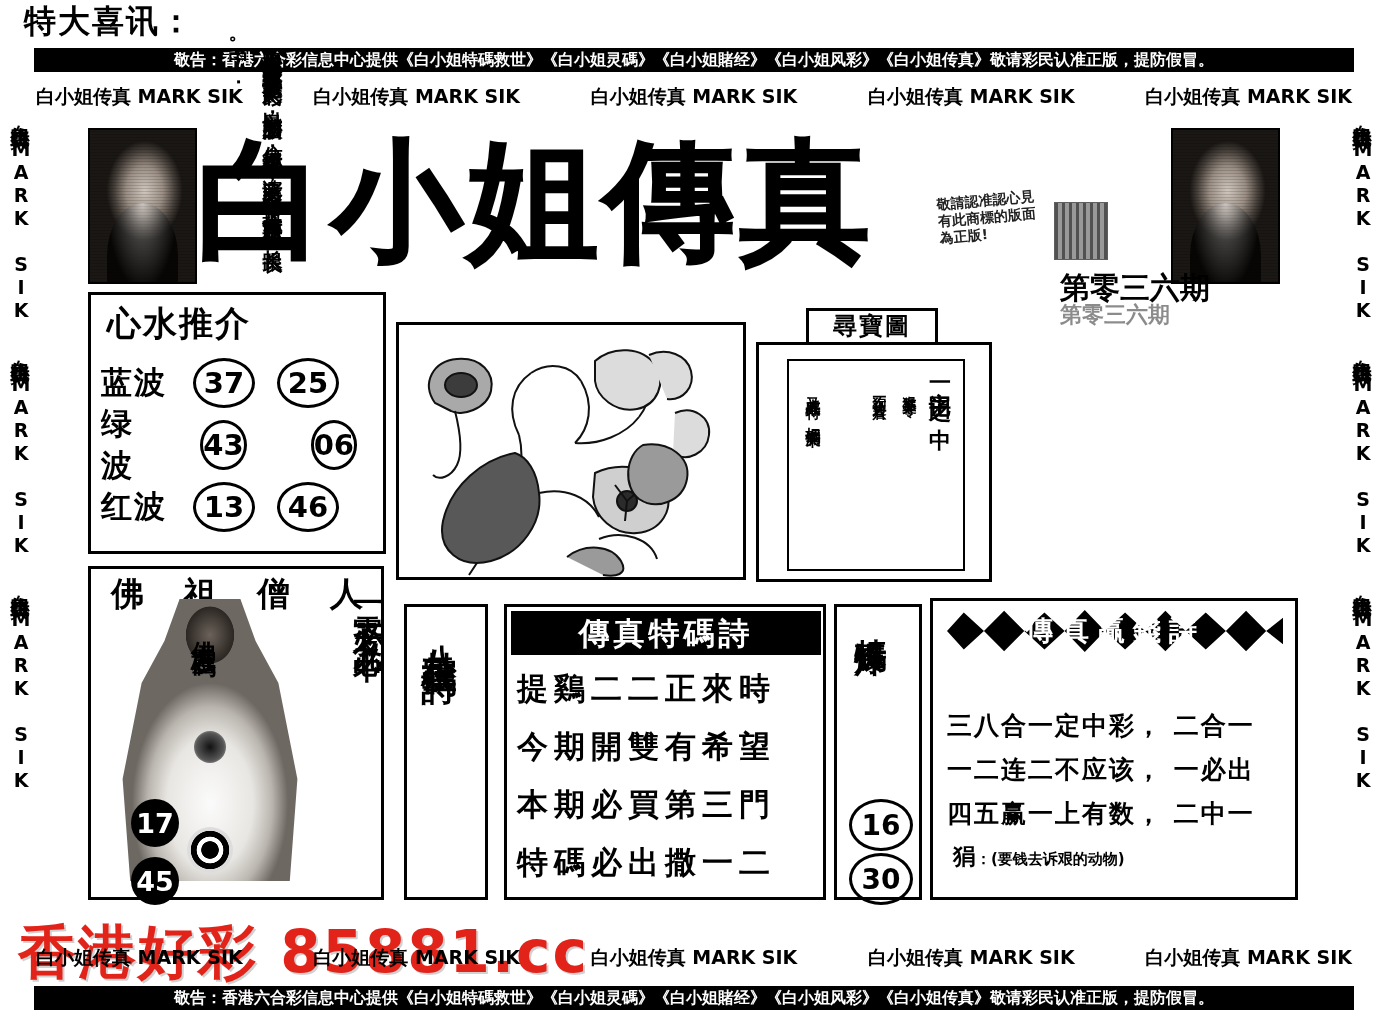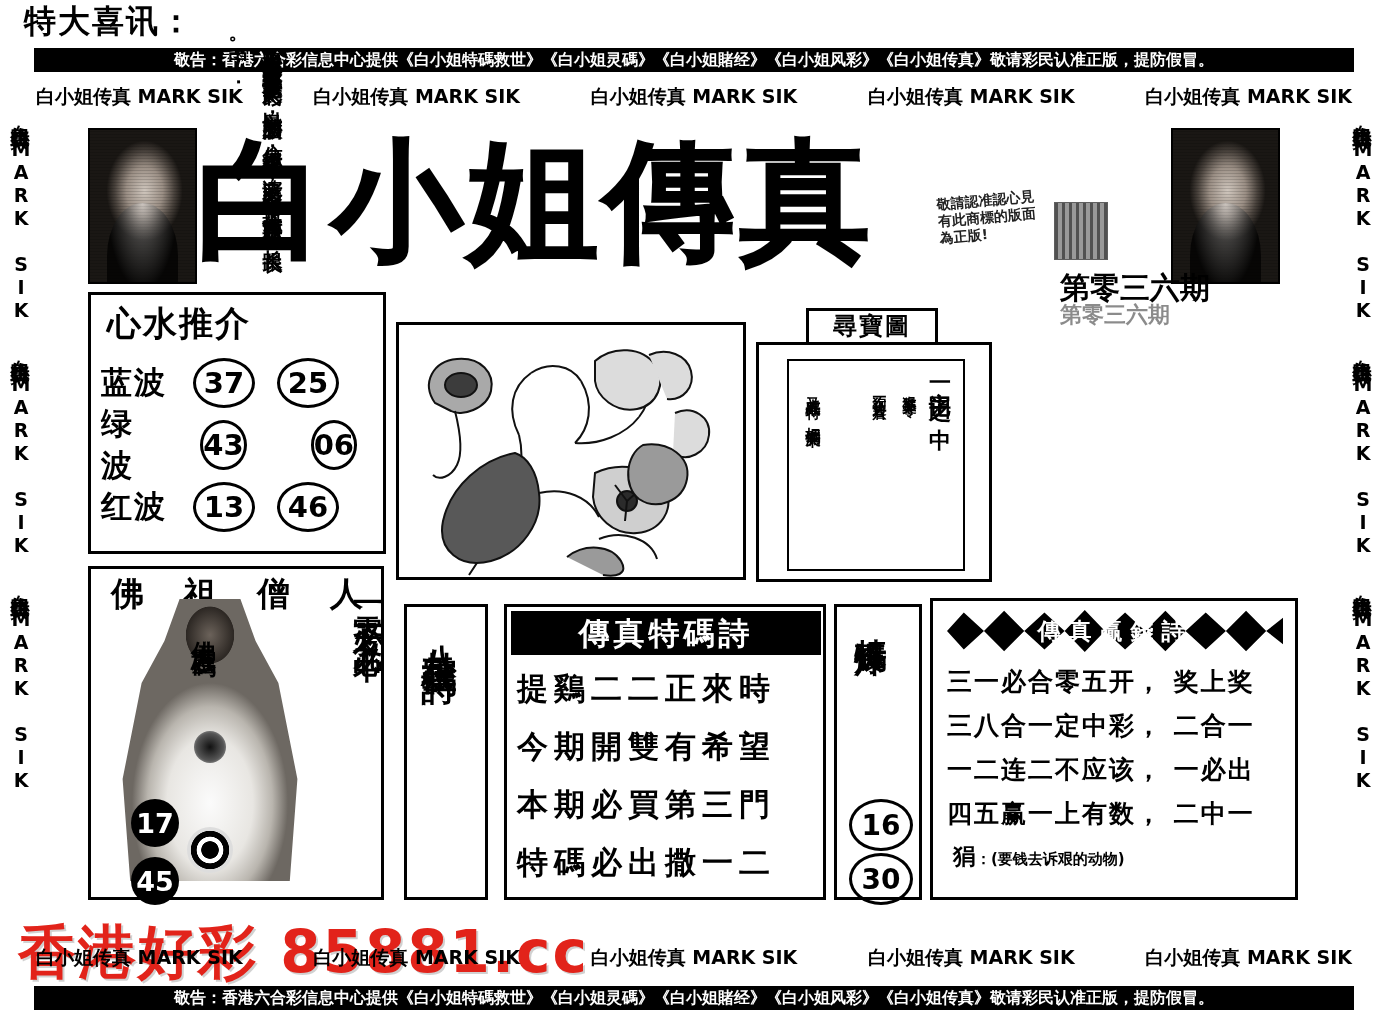--- a/index.html
+++ b/index.html
@@ -198,21 +198,21 @@
   #bz0{top:192px;} #bz1{top:246px;}
 
   
   #win{left:930px;top:598px;width:368px;height:302px;border:3px solid #000;}
   .star-band{
     position:absolute;left:14px;top:8px;width:336px;height:44px;background:#000;
     clip-path:polygon(0% 50%,5% 8%,11% 50%,17% 4%,23% 50%,29% 8%,35% 50%,41% 2%,47% 50%,53% 8%,59% 50%,65% 4%,71% 50%,77% 8%,83% 50%,89% 4%,95% 50%,100% 20%,100% 80%,95% 50%,89% 96%,83% 50%,77% 92%,71% 50%,65% 96%,59% 50%,53% 92%,47% 50%,41% 98%,35% 50%,29% 92%,23% 50%,17% 96%,11% 50%,5% 92%,0% 50%);
   }
   .star-title{
     position:absolute;left:14px;top:8px;width:336px;height:44px;color:#fff;
-    font-size:23px;font-weight:bold;text-align:center;line-height:44px;letter-spacing:8px;
+    font-size:28px;font-weight:bold;text-align:center;line-height:44px;letter-spacing:8px;
   }
   .win-line{
     position:absolute;left:14px;width:340px;height:44px;font-size:25px;font-weight:bold;
     display:flex;align-items:center;letter-spacing:2px;
   }
   #wl0{top:58px;} #wl1{top:102px;} #wl2{top:146px;} #wl3{top:190px;}
   .win-foot{
     position:absolute;left:20px;top:240px;width:340px;font-size:23px;font-weight:bold;
     display:flex;align-items:baseline;
   }
@@ -357,21 +357,20 @@
 
   <div class="box" id="baozha">
     <div class="bz-text">特碼爆炸</div>
     <div class="bz-ball" id="bz0">16</div>
     <div class="bz-ball" id="bz1">30</div>
   </div>
 
   <div id="win" class="box">
     <div class="star-band"></div>
     <div class="star-title">傳真贏錢詩</div>
-    <div class="win-line" id="wl0">三一必合零五开，  奖上奖</div>
     <div class="win-line" id="wl1">三八合一定中彩，  二合一</div>
     <div class="win-line" id="wl2">一二连二不应该，  一必出</div>
     <div class="win-line" id="wl3">四五赢一上有数，  二中一</div>
     <div class="win-foot">
       <span>狷</span>
       <small>：(要钱去诉艰的动物)</small>
     </div>
   </div>
 
   <div class="watermark">香港好彩 85881.cc</div>

